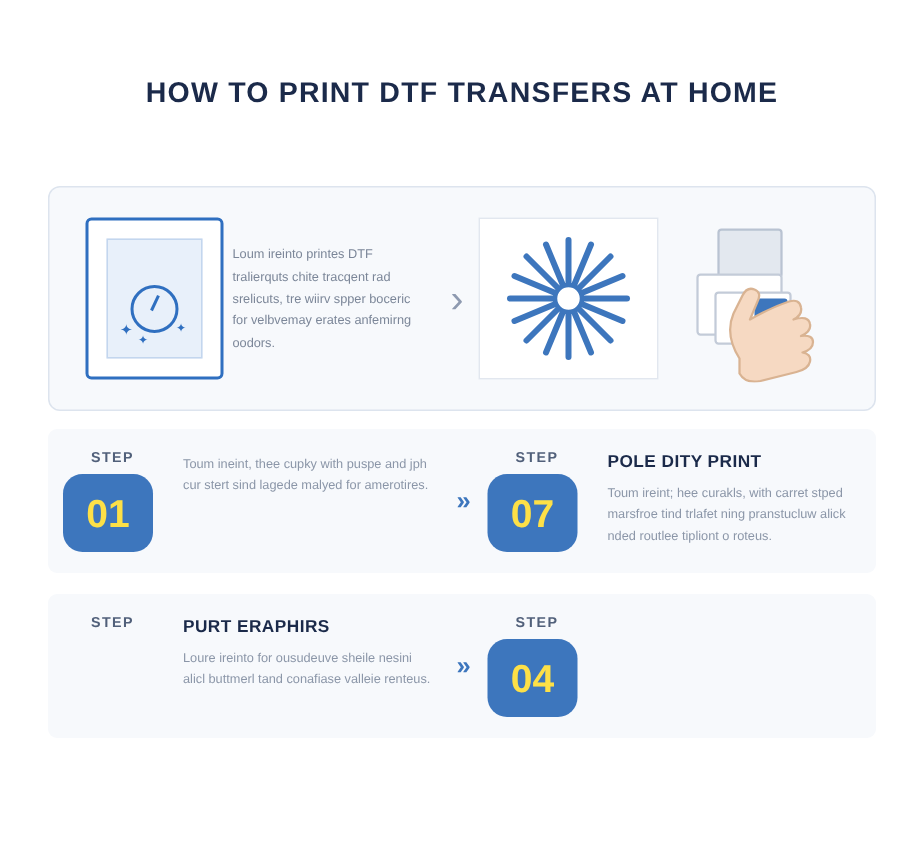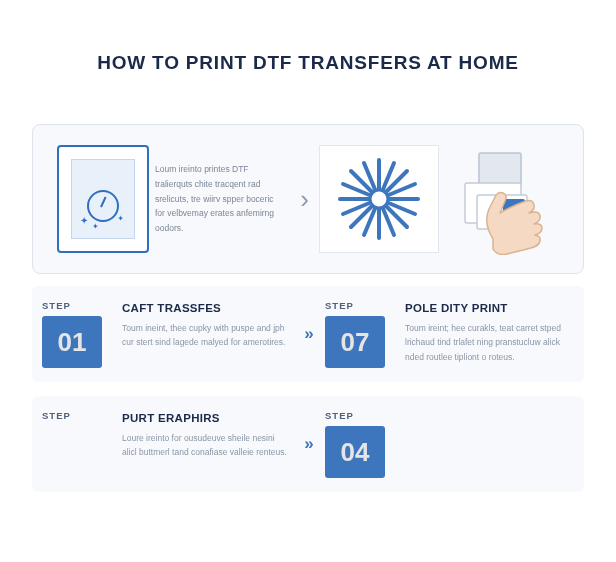--- a/index.html
+++ b/index.html
@@ -149,41 +149,41 @@
   }
   .step-cell {
     display: flex;
     flex: 1 1 0;
     min-width: 0;
     align-items: flex-start;
   }
   .step-numblock {
     flex: 0 0 auto;
     width: 66px;
-    text-align: left;
+    text-align: center;
   }
   .step-kicker {
     font-size: 9.5px;
     font-weight: bold;
     letter-spacing: 1px;
     color: #51607a;
     margin-bottom: 5px;
     text-transform: uppercase;
   }
   .step-num {
     width: 60px;
     height: 52px;
     background: #3d76bd;
-    color: #e5e5e5;
+    color: #fde047;
     font-size: 26px;
     font-weight: bold;
     display: flex;
     align-items: center;
     justify-content: center;
-    border-radius: 3px;
+    border-radius: 13px;
   }
   .step-body {
     flex: 1 1 auto;
     min-width: 0;
     padding-left: 14px;
     padding-top: 2px;
   }
   .step-title {
     font-size: 11.5px;
     font-weight: bold;
@@ -268,33 +268,32 @@
 
   <div class="steps">
 
     <div class="step-row">
       <div class="step-cell">
         <div class="step-numblock">
           <div class="step-kicker">STEP</div>
           <div class="step-num">01</div>
         </div>
         <div class="step-body">
-          <div class="step-title">CAFT TRASSFES</div>
           <div class="step-desc">Toum ineint, thee cupky with puspe and jph cur stert sind lagede malyed for amerotires.</div>
         </div>
       </div>
       <div class="step-sep">»</div>
       <div class="step-cell">
         <div class="step-numblock">
           <div class="step-kicker">STEP</div>
           <div class="step-num">07</div>
         </div>
         <div class="step-body">
           <div class="step-title">POLE DITY PRINT</div>
-          <div class="step-desc">Toum ireint; hee curakls, teat carret stped lrichaud tind trlafet ning pranstucluw alick nded routlee tipliont o roteus.</div>
+          <div class="step-desc">Toum ireint; hee curakls, with carret stped marsfroe tind trlafet ning pranstucluw alick nded routlee tipliont o roteus.</div>
         </div>
       </div>
     </div>
 
     <div class="step-row">
       <div class="step-cell">
         <div class="step-numblock">
           <div class="step-kicker">STEP</div>
         </div>
         <div class="step-body">

